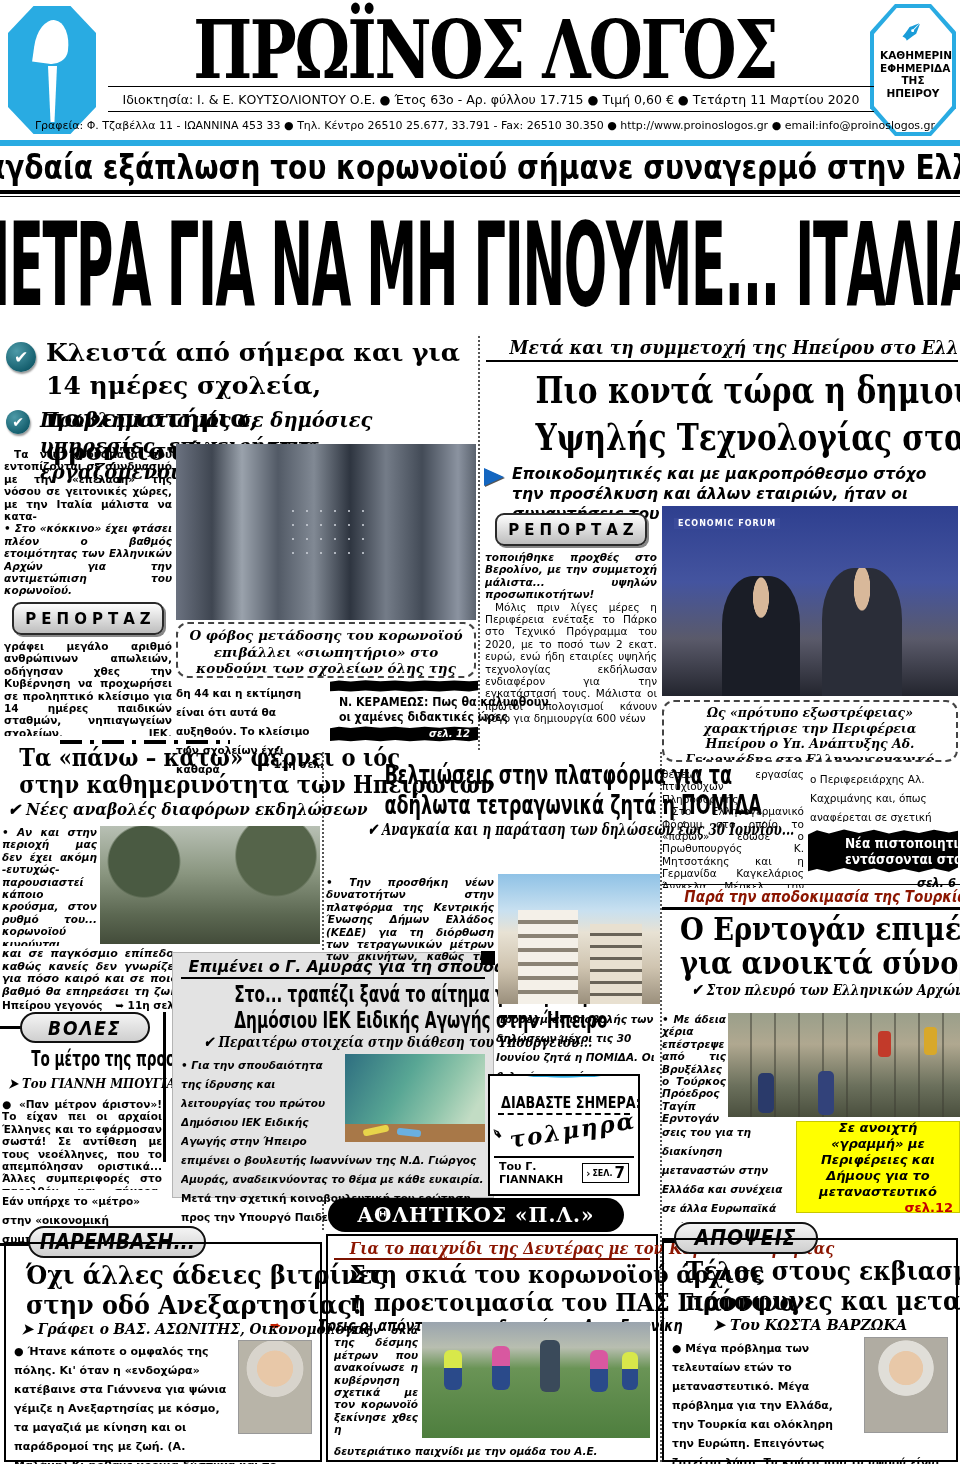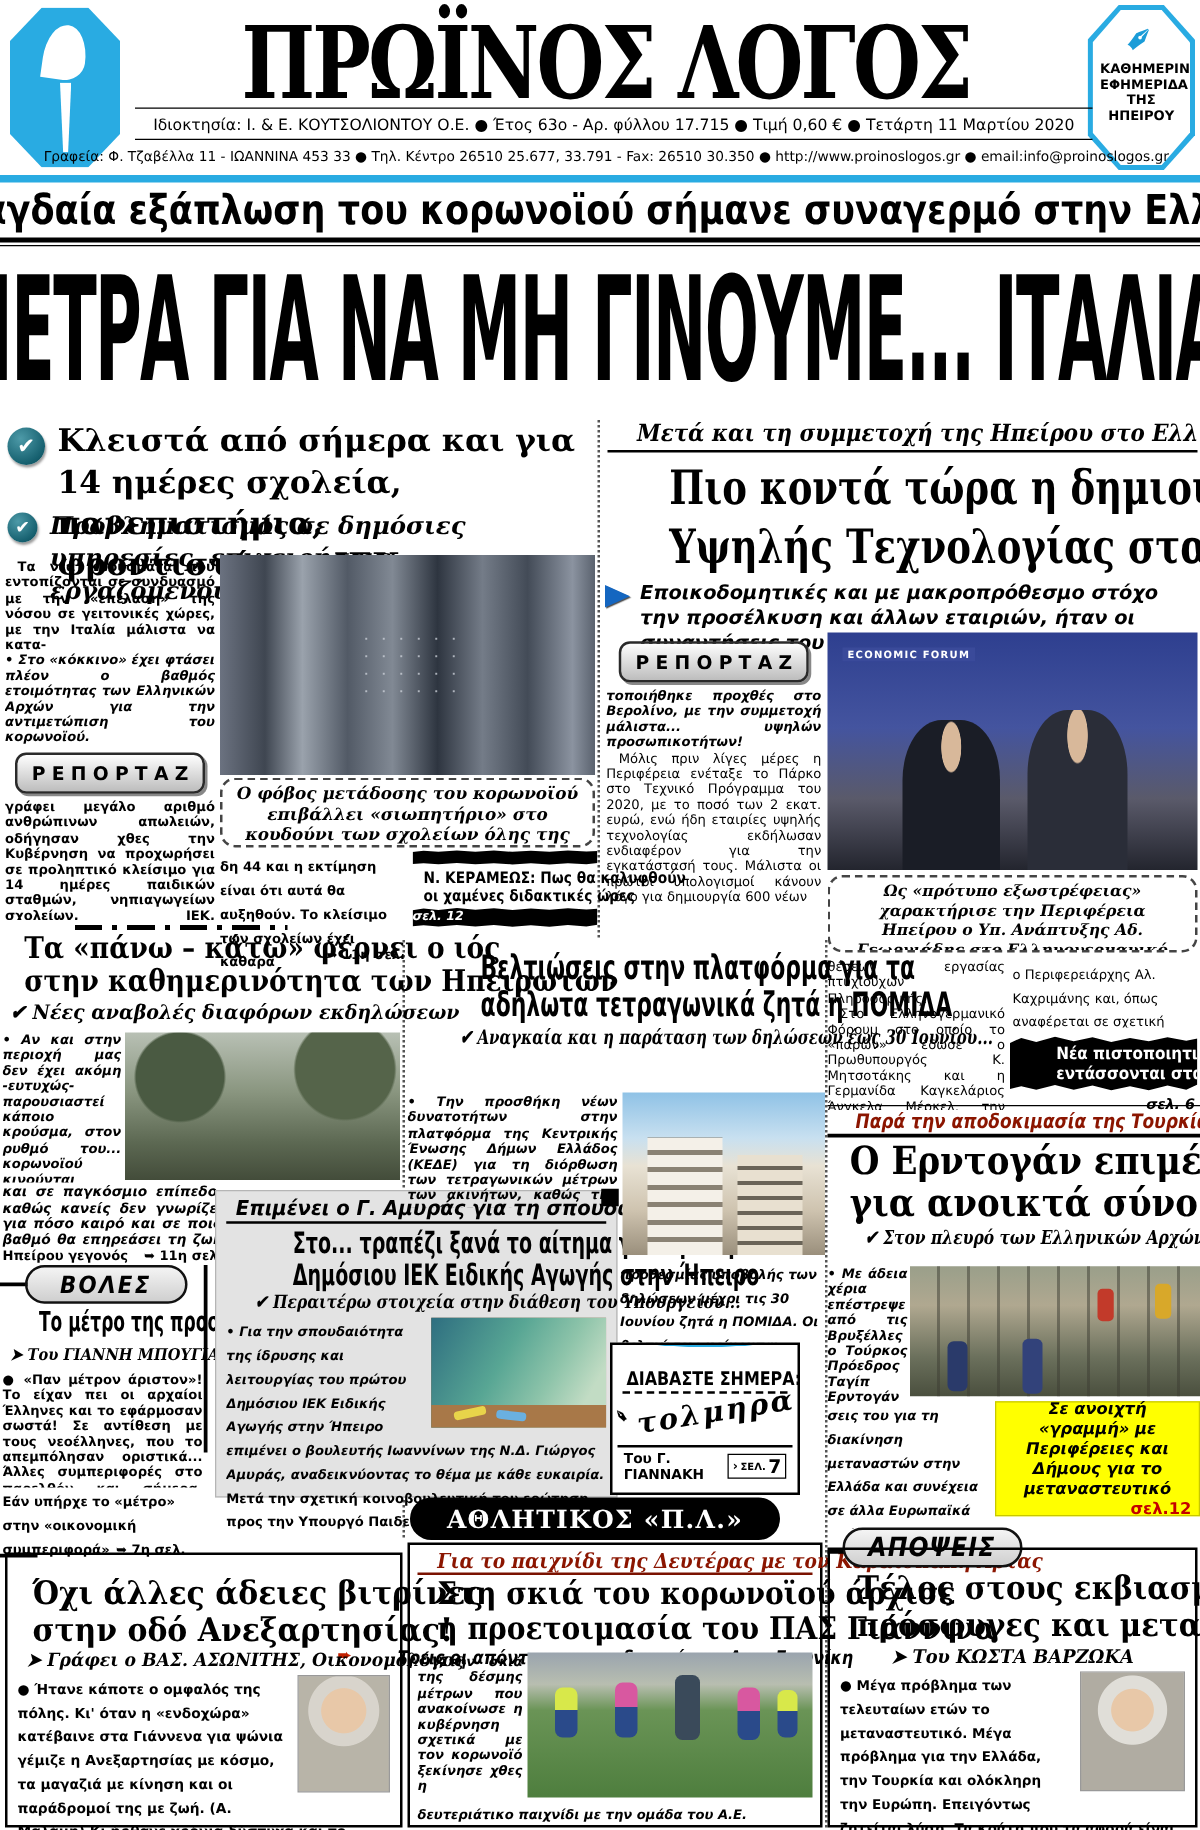--- a/index.html
+++ b/index.html
@@ -101,21 +101,21 @@
     <span class="bt just">δη 44 και η εκτίμηση είναι ότι αυτά θα αυξηθούν. Το κλείσιμο των σχολείων έχει καθαρά</span>
     <span class="bt cont" style="float:right;">➥ 11η σελ.</span>
   </div>
 
   <div class="abs" style="left:330px;top:680px;width:148px;height:70px;">
     <div class="torn" style="height:12px;background:#000;"></div>
     <div style="text-align:center;padding:2px 0;">
       <span class="fit s88" style="font-size:12.5px;font-weight:800;">Ν. ΚΕΡΑΜΕΩΣ: Πως θα καλυφθούν</span>
       <span class="fit s88" style="font-size:12.5px;font-weight:800;">οι χαμένες διδακτικές ώρες</span>
     </div>
-    <div class="torn" style="height:16px;background:#000;color:#fff;font-style:italic;font-weight:700;font-size:10px;text-align:left;padding:2px 8px 0 0;">
+    <div class="torn" style="height:16px;background:#000;color:#fff;font-style:italic;font-weight:700;font-size:10px;text-align:right;padding:2px 8px 0 0;">
       <span>σελ. 12</span>
     </div>
   </div>
 
   <div class="abs" style="left:60px;top:740px;width:170px;height:4px;background:repeating-linear-gradient(90deg,#000 0 22px,transparent 22px 30px,#000 30px 34px,transparent 34px 42px);"></div>
 
   <div class="abs" style="left:486px;top:336px;width:472px;border-bottom:2px solid #000;padding-bottom:2px;">
     <span class="serif it fit s9" style="font-size:19px;font-weight:700;">Μετά και τη συμμετοχή της Ηπείρου στο Ελληνογερμανικό Forum</span>
   </div>
   <div class="abs" style="left:483px;top:366px;width:477px;">
@@ -315,20 +315,23 @@
       <span class="bt it just">σεις του για τη διακίνηση μεταναστών στην Ελλάδα και συνέχεια σε άλλα Ευρωπαϊκά κράτη. Παρά ταύτα δεν έδειξε να υποχωρεί στα σχέδιά του και μιλώντας σε δημοσιογράφους κατά την επιστροφή του στην Άγκυρα, επιτέθηκε ξανά κατά του Κυριά-</span>
       
     </div>
     <div class="abs" style="left:134px;top:236px;width:164px;height:92px;background:#ffff00;border:1px solid #c8c800;display:flex;flex-direction:column;align-items:center;justify-content:center;padding:2px 6px;text-align:center;">
       <span class="it" style="font-weight:800;font-size:13px;line-height:16px;">Σε ανοιχτή «γραμμή» με Περιφέρειες και Δήμους για το μεταναστευτικό</span>
       <span style="color:#c40000;font-weight:800;font-size:13px;align-self:flex-end;">σελ.12</span>
     </div>
   </div>
 
   <div class="abs" style="left:0;top:1243px;width:30px;height:3px;background:#000;"></div>
+  <div class="abs badge-pill" style="left:28px;top:1226px;width:178px;height:32px;">
+    <span class="it fit s9" style="font-size:21px;font-weight:700;">ΠΑΡΕΜΒΑΣΗ...</span>
+  </div>
   <div class="abs" style="left:4px;top:1242px;width:318px;height:220px;border:2.5px solid #000;padding:16px 8px 4px 8px;">
     <div>
       <span class="serif fit s92" style="font-size:26px;font-weight:700;line-height:30px;">Όχι άλλες άδειες βιτρίνες</span>
       <span class="serif fit s92" style="font-size:26px;font-weight:700;line-height:30px;">στην οδό Ανεξαρτησίας!</span>
     </div>
     <div style="text-align:center;">
       <span class="serif it fit s95" style="font-size:14.5px;font-weight:700;">➤ Γράφει ο ΒΑΣ. ΑΣΩΝΙΤΗΣ, Οικονομολόγος</span>
     </div>
     <div style="margin-top:3px;overflow:hidden;height:138px;">
       <div class="photo" style="float:right;width:74px;height:94px;margin:0 0 3px 6px;border:1px solid #999;background:radial-gradient(circle at 50% 30%,#e8c8a8 0 24%,#d8d4cc 25% 38%,#b8b4a8 39%),linear-gradient(#cfcbc2,#a8a49a);"></div>

